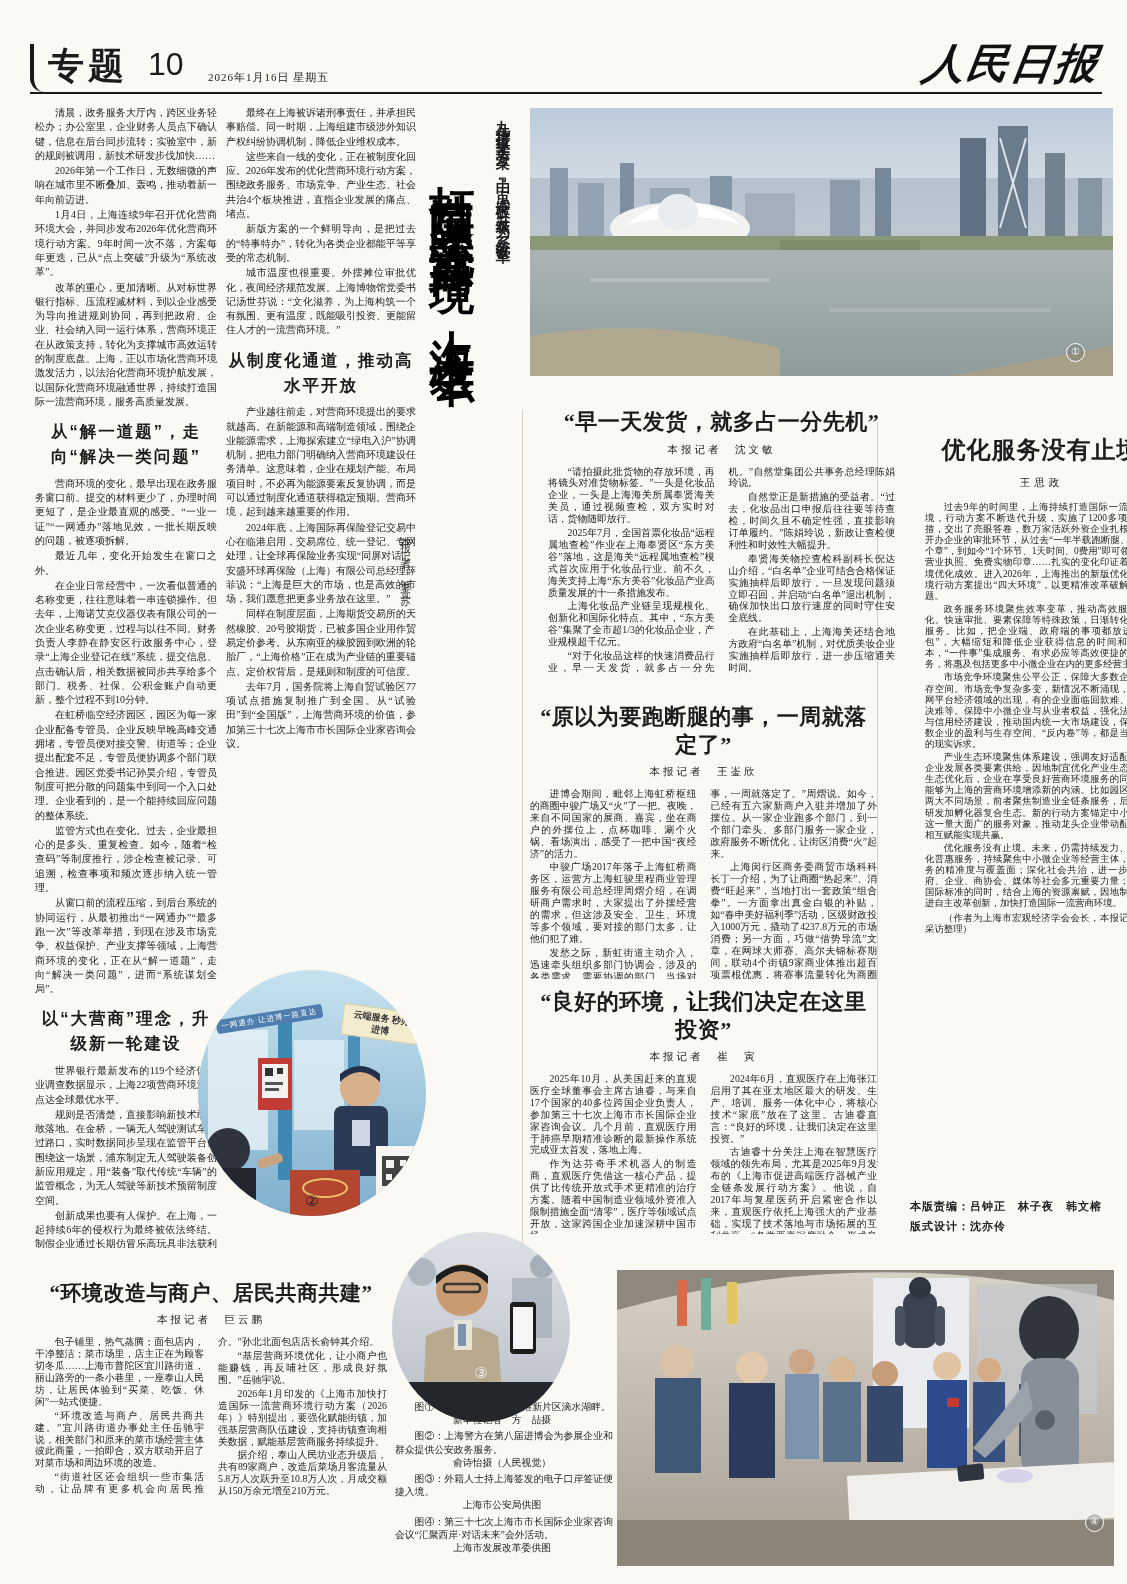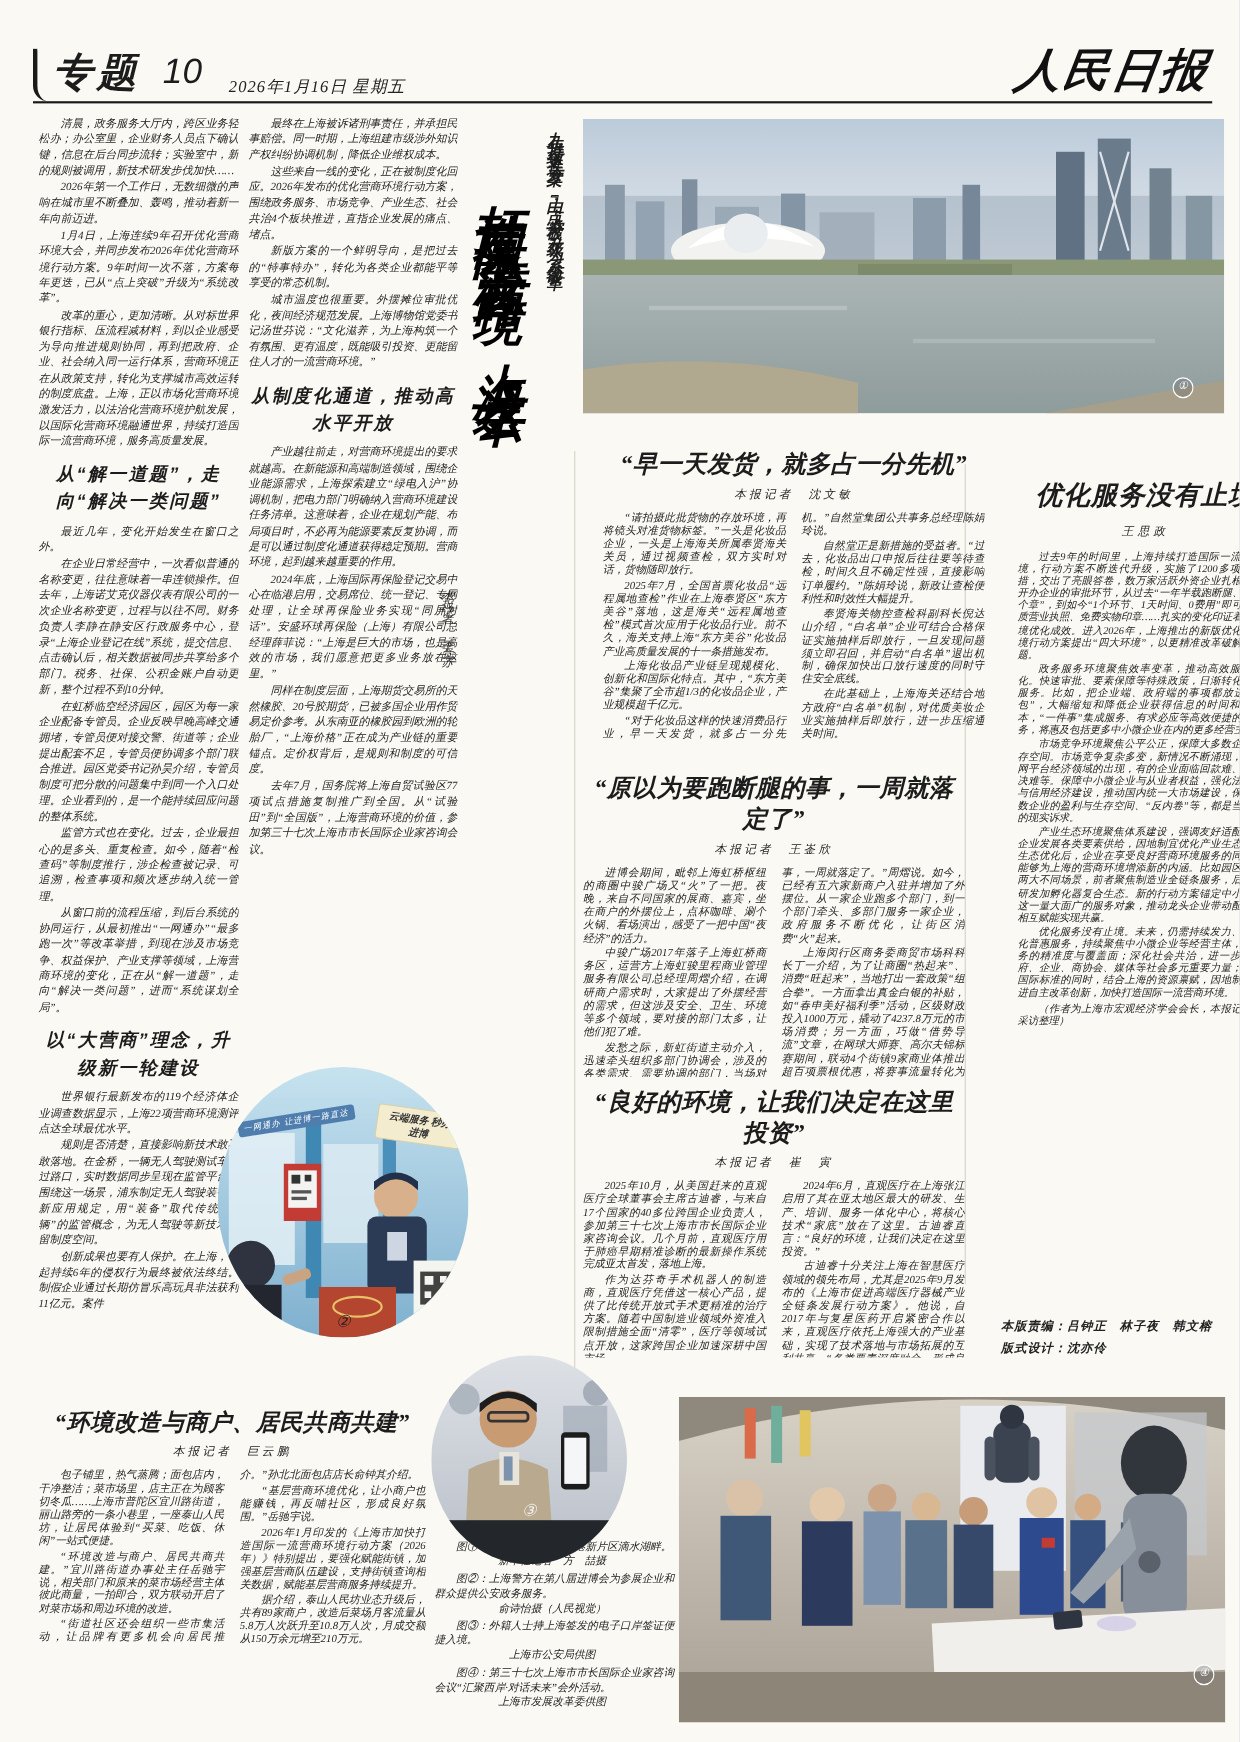--- a/index.html
+++ b/index.html
@@ -1,27 +1,27 @@
 <!DOCTYPE html>
 <html><head>
 <meta charset="utf-8">
 <style>
   html,body{margin:0;padding:0;background:#d9d9d9;}
   .page{position:relative;width:1127px;height:1584px;margin:0 auto;background:#faf9f4;
         font-family:"Liberation Serif","DejaVu Serif",serif;color:#1c1c1c;overflow:hidden;}
-  .abs{position:absolute;font-style:italic;}
+  .abs{position:absolute;}
   
   .hdr-rule{left:30px;top:92px;width:1072px;height:2px;background:#1a1a1a;}
   .hdr-bracket{left:30px;top:44px;width:160px;height:48px;border-left:4px solid #1a1a1a;
                border-bottom:0;border-bottom-left-radius:14px;}
   .hdr-section{left:48px;top:42px;font-family:"Liberation Sans","DejaVu Sans",sans-serif;
                font-size:36px;font-weight:bold;letter-spacing:4px;}
   .hdr-pagenum{left:148px;top:46px;font-family:"Liberation Sans","DejaVu Sans",sans-serif;
                font-size:32px;font-weight:500;}
-  .hdr-date{left:208px;top:70px;font-size:15px;letter-spacing:1px;color:#222;}
+  .hdr-date{left:208px;top:70px;font-size:11px;letter-spacing:1px;color:#222;}
   .hdr-logo{right:28px;top:36px;font-size:42px;font-weight:bold;font-style:italic;
             transform:skewX(-8deg);letter-spacing:2px;color:#111;}
   
   .para{text-indent:2em;margin:0 0 1px 0;text-align:justify;}
   .lead-col .para{font-size:10px;line-height:14.3px;}
   .lead-col{overflow:hidden;}
   .lead-h{font-family:"Liberation Sans","DejaVu Sans",sans-serif;font-size:16.5px;font-weight:bold;
           text-align:center;line-height:1.5;letter-spacing:2px;margin:10px 0 8px 0;}
   .v-kicker{left:489px;top:108px;height:450px;writing-mode:vertical-rl;font-size:14.5px;
             font-weight:bold;letter-spacing:5px;line-height:28px;}
@@ -84,20 +84,21 @@
 
   <div class="abs lead-col" style="left:35px;top:106px;width:182px;height:1142px;">
     <div>
         <p class="para">清晨，政务服务大厅内，跨区业务轻松办；办公室里，企业财务人员点下确认键，信息在后台同步流转；实验室中，新的规则被调用，新技术研发步伐加快……</p>
         <p class="para">2026年第一个工作日，无数细微的声响在城市里不断叠加、轰鸣，推动着新一年向前迈进。</p>
         <p class="para">1月4日，上海连续9年召开优化营商环境大会，并同步发布2026年优化营商环境行动方案。9年时间一次不落，方案每年更迭，已从“点上突破”升级为“系统改革”。</p>
         <p class="para">改革的重心，更加清晰。从对标世界银行指标、压流程减材料，到以企业感受为导向推进规则协同，再到把政府、企业、社会纳入同一运行体系，营商环境正在从政策支持，转化为支撑城市高效运转的制度底盘。上海，正以市场化营商环境激发活力，以法治化营商环境护航发展，以国际化营商环境融通世界，持续打造国际一流营商环境，服务高质量发展。</p>
       </div>
     <div class="lead-h">从“解一道题”，走向“解决一类问题”</div>
     <div>
+        <p class="para">营商环境的变化，最早出现在政务服务窗口前。提交的材料更少了，办理时间更短了，是企业最直观的感受。“一业一证”“一网通办”落地见效，一批长期反映的问题，被逐项拆解。</p>
         <p class="para">最近几年，变化开始发生在窗口之外。</p>
         <p class="para">在企业日常经营中，一次看似普通的名称变更，往往意味着一串连锁操作。但去年，上海诺艾克仪器仪表有限公司的一次企业名称变更，过程与以往不同。财务负责人李静在静安区行政服务中心，登录“上海企业登记在线”系统，提交信息、点击确认后，相关数据被同步共享给多个部门。税务、社保、公积金账户自动更新，整个过程不到10分钟。</p>
         <p class="para">在虹桥临空经济园区，园区为每一家企业配备专管员。企业反映早晚高峰交通拥堵，专管员便对接交警、街道等；企业提出配套不足，专管员便协调多个部门联合推进。园区党委书记孙昊介绍，专管员制度可把分散的问题集中到同一个入口处理。企业看到的，是一个能持续回应问题的整体系统。</p>
         <p class="para">监管方式也在变化。过去，企业最担心的是多头、重复检查。如今，随着“检查码”等制度推行，涉企检查被记录、可追溯，检查事项和频次逐步纳入统一管理。</p>
         <p class="para">从窗口前的流程压缩，到后台系统的协同运行，从最初推出“一网通办”“最多跑一次”等改革举措，到现在涉及市场竞争、权益保护、产业支撑等领域，上海营商环境的变化，正在从“解一道题”，走向“解决一类问题”，进而“系统谋划全局”。</p>
       </div>
     <div class="lead-h">以“大营商”理念，升级新一轮建设</div>
     <div>
         <p class="para">世界银行最新发布的119个经济体企业调查数据显示，上海22项营商环境测评点达全球最优水平。</p>
         <p class="para">规则是否清楚，直接影响新技术敢不敢落地。在金桥，一辆无人驾驶测试车驶过路口，实时数据同步呈现在监管平台。围绕这一场景，浦东制定无人驾驶装备创新应用规定，用“装备”取代传统“车辆”的监管概念，为无人驾驶等新技术预留制度空间。</p>

